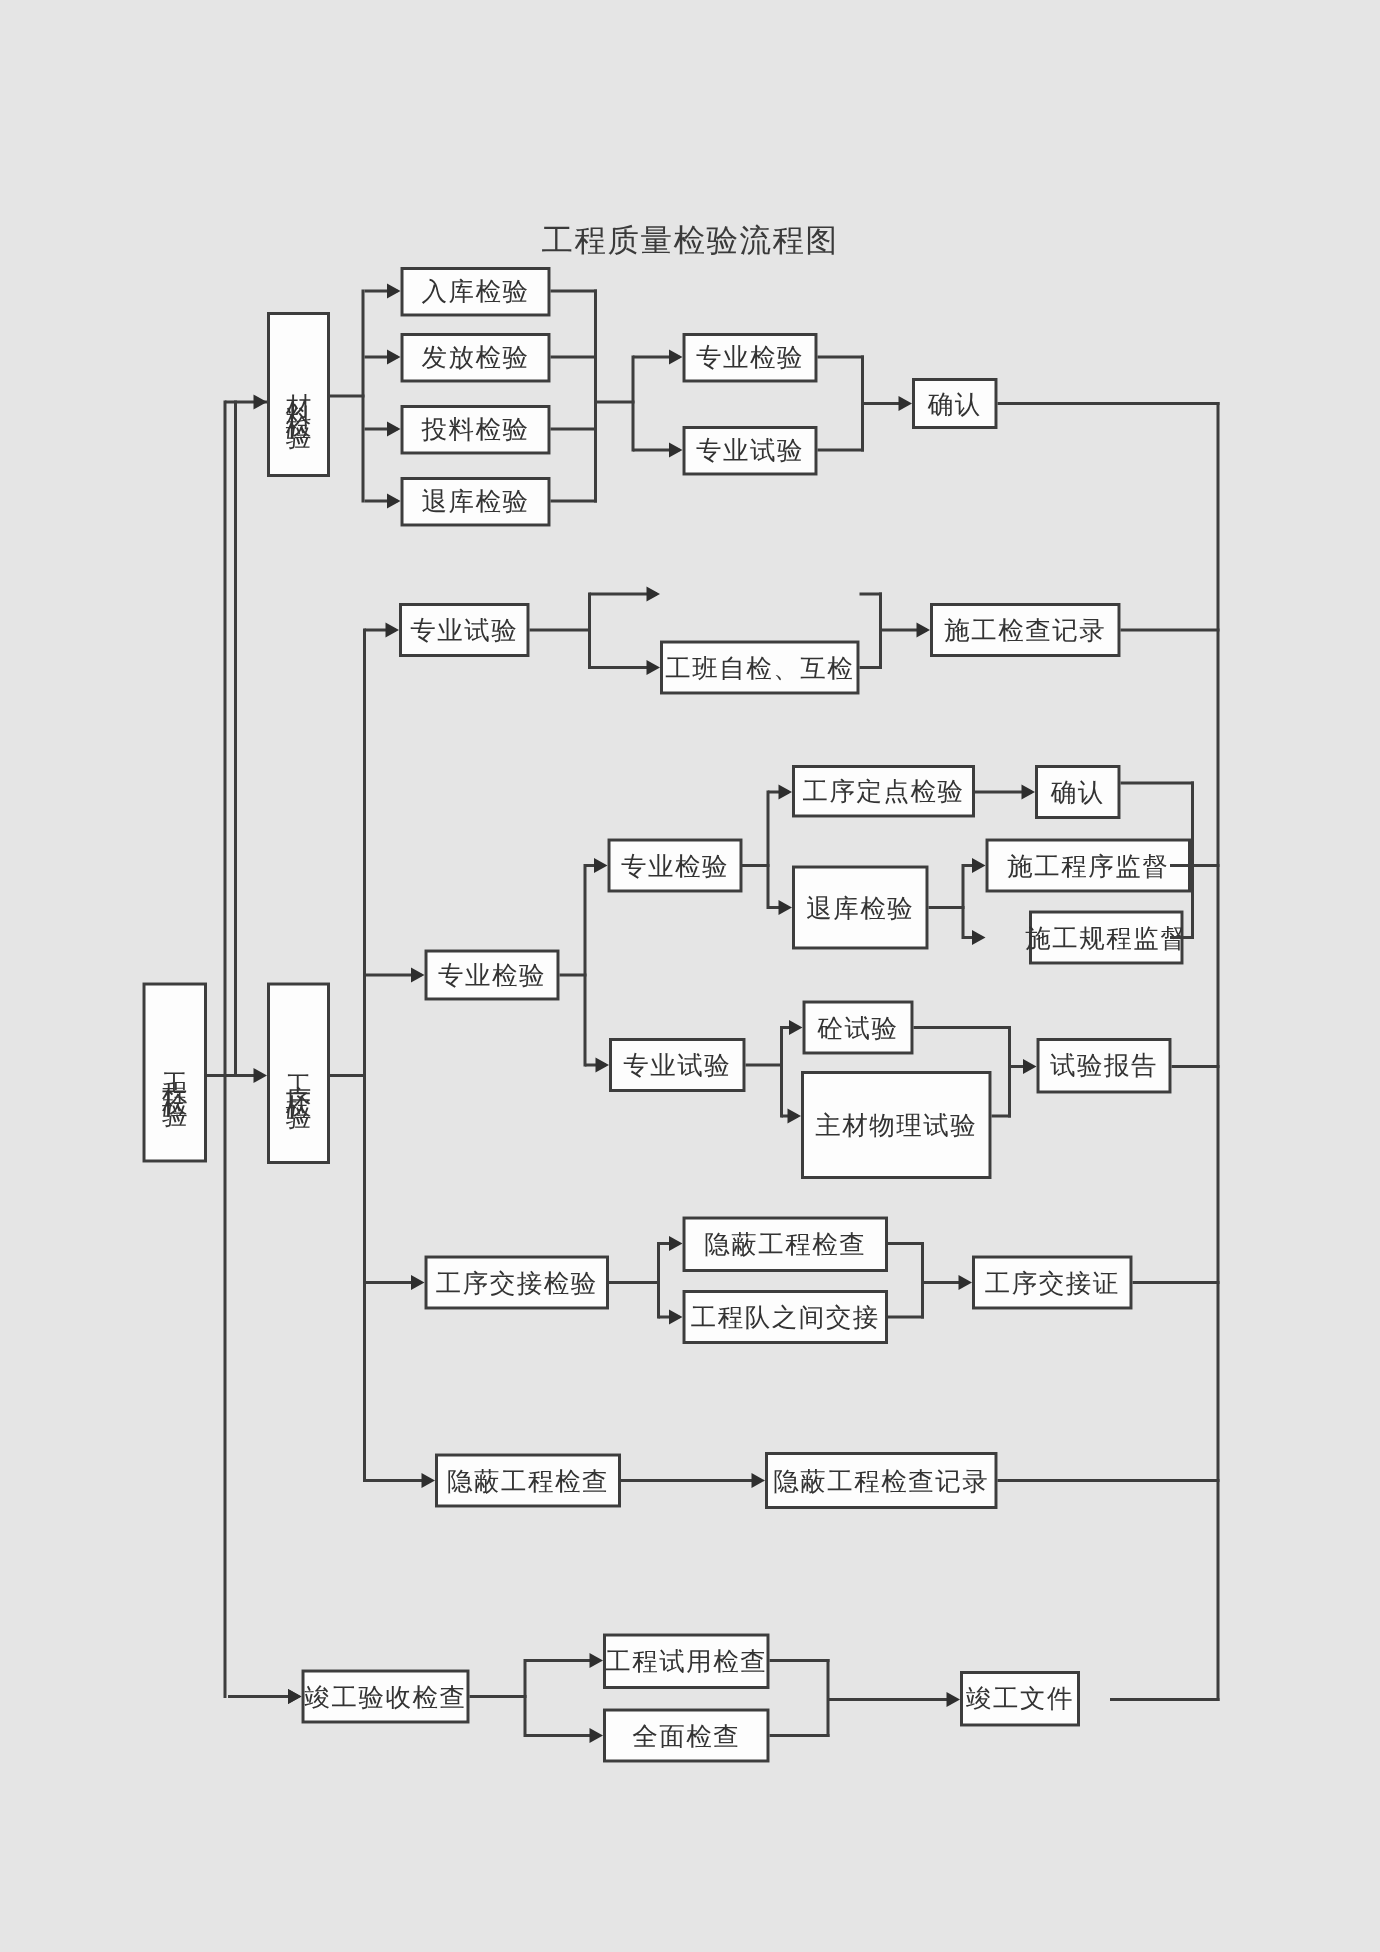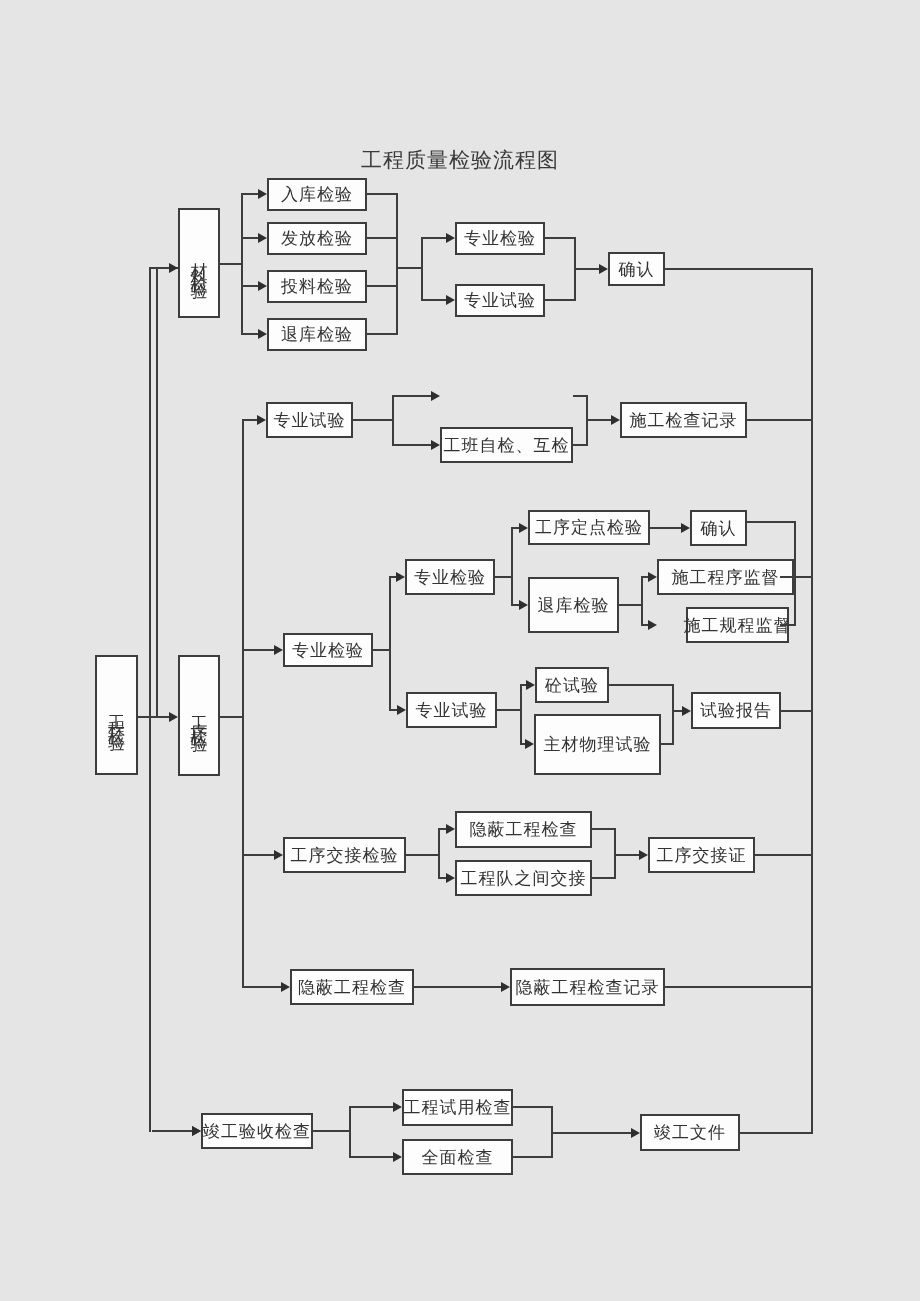--- a/index.html
+++ b/index.html
@@ -69,32 +69,32 @@
     <div class="node" style="left: 620px; top: 402px; width: 127px; height: 36px;">施工检查记录</div>
     <div class="node" style="left: 283px; top: 633px; width: 90px; height: 34px;">专业检验</div>
     <div class="node" style="left: 405px; top: 559px; width: 90px; height: 36px;">专业检验</div>
     <div class="node" style="left: 528px; top: 510px; width: 122px; height: 35px;">工序定点检验</div>
     <div class="node" style="left: 528px; top: 577px; width: 91px; height: 56px;">退库检验</div>
     <div class="node" style="left: 690px; top: 510px; width: 57px; height: 36px;">确认</div>
     <div class="node" style="left: 657px; top: 559px; width: 137px; height: 36px;">施工程序监督</div>
     <div class="node" style="left: 686px; top: 607px; width: 103px; height: 36px;">施工规程监督</div>
     <div class="node" style="left: 406px; top: 692px; width: 91px; height: 36px;">专业试验</div>
     <div class="node" style="left: 535px; top: 667px; width: 74px; height: 36px;">砼试验</div>
-    <div class="node" style="left: 534px; top: 714px; width: 127px; height: 61px;">主材物理试验</div>
+    <div class="node" style="left: 534px; top: 714px; width: 127px; height: 72px;">主材物理试验</div>
     <div class="node" style="left: 691px; top: 692px; width: 90px; height: 37px;">试验报告</div>
     <div class="node" style="left: 283px; top: 837px; width: 123px; height: 36px;">工序交接检验</div>
     <div class="node" style="left: 455px; top: 811px; width: 137px; height: 37px;">隐蔽工程检查</div>
     <div class="node" style="left: 455px; top: 860px; width: 137px; height: 36px;">工程队之间交接</div>
     <div class="node" style="left: 648px; top: 837px; width: 107px; height: 36px;">工序交接证</div>
     <div class="node" style="left: 290px; top: 969px; width: 124px; height: 36px;">隐蔽工程检查</div>
     <div class="node" style="left: 510px; top: 968px; width: 155px; height: 38px;">隐蔽工程检查记录</div>
     <div class="node" style="left: 201px; top: 1113px; width: 112px; height: 36px;">竣工验收检查</div>
     <div class="node" style="left: 402px; top: 1089px; width: 111px; height: 37px;">工程试用检查</div>
     <div class="node" style="left: 402px; top: 1139px; width: 111px; height: 36px;">全面检查</div>
-    <div class="node" style="left: 640px; top: 1114px; width: 100px; height: 37px;">竣工文件</div>
+    <div class="node" style="left: 640px; top: 1114px; width: 80px; height: 37px;">竣工文件</div>
     <div class="hline" style="left: 150px; top: 267px; width: 28px;"></div>
     <div class="hline" style="left: 138px; top: 716px; width: 38px;"></div>
     <div class="hline" style="left: 152px; top: 1130px; width: 47px;"></div>
     <div class="hline" style="left: 220px; top: 263px; width: 23px;"></div>
     <div class="hline" style="left: 243px; top: 193px; width: 22px;"></div>
     <div class="hline" style="left: 243px; top: 237px; width: 22px;"></div>
     <div class="hline" style="left: 243px; top: 285px; width: 22px;"></div>
     <div class="hline" style="left: 243px; top: 333px; width: 22px;"></div>
     <div class="hline" style="left: 367px; top: 193px; width: 31px;"></div>
     <div class="hline" style="left: 367px; top: 237px; width: 31px;"></div>

